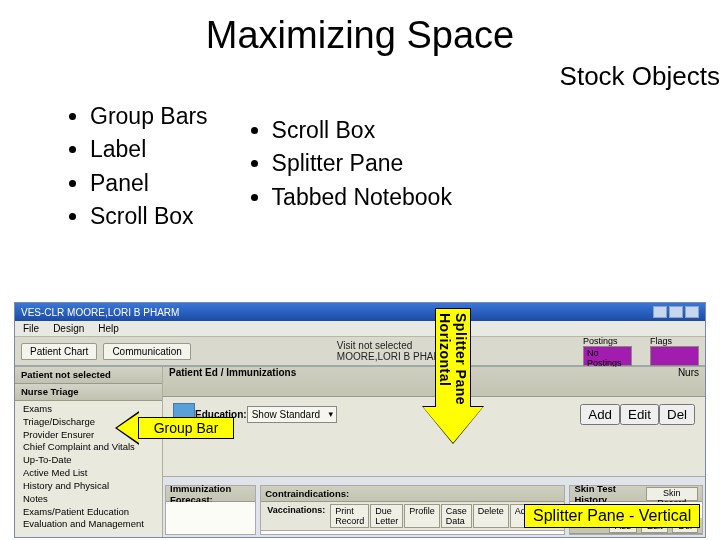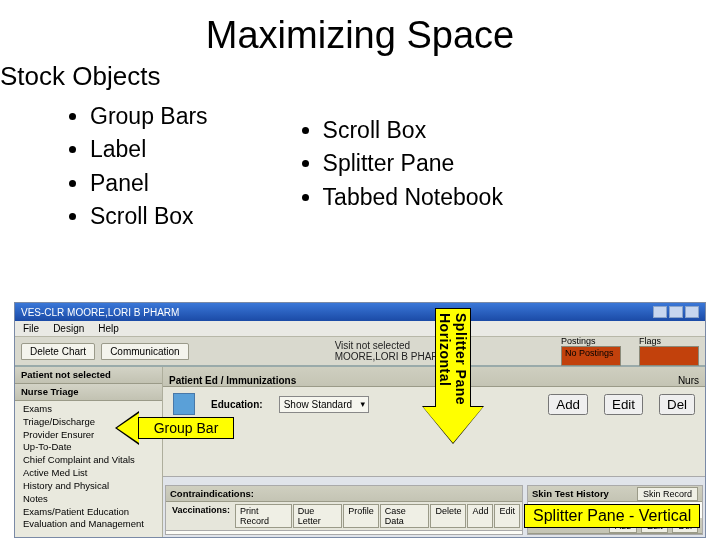--- a/index.html
+++ b/index.html
@@ -13,28 +13,28 @@
     color: #000;
   }
   .slide { width: 720px; height: 540px; position: relative; }
   .title {
     text-align: center;
     font-size: 38px;
     font-weight: 400;
     margin: 14px 0 4px;
   }
   .subtitle {
-    text-align: left;
+    text-align: right;
     font-size: 26px;
     margin: 0 0 8px;
   }
   .cols {
     display: flex;
     padding: 0 46px 0 70px;
-    gap: 95px;
+    gap: 44px;
   }
   .col ul { margin: 0; padding-left: 20px; }
   .col li { font-size: 23px; line-height: 1.45; }
   .col.right { margin-top: 14px; }
   .screenshot {
     position: absolute;
     left: 14px;
     top: 288px;
     width: 692px;
     height: 236px;
@@ -66,49 +66,49 @@
   }
   .tabbtn {
     font-size:10px; padding:2px 8px; background:#f4f4ed; border:1px solid #9a9a8a;
     border-radius:2px 2px 0 0;
   }
   .visit-center {
     margin-left: 140px; font-size:10px; line-height:1.1; color:#222;
   }
   .right-fields { margin-left:auto; display:flex; gap:18px; }
   .fld {
-    width:60px; height:20px; background:#c2410c; border:1px solid #8a8a7a;
+    width:49px; height:20px; background:#a21caf; border:1px solid #8a8a7a;
     font-size:9px; padding:1px 3px;
   }
   .small-label{ font-size:9px; align-self:flex-start; }
   .body-row { display:flex; height: calc(100% - 64px); }
   .sidebar {
     width:148px; background:#e9e9de; border-right:1px solid #aeae9c;
     display:flex; flex-direction:column; font-size:9.5px;
   }
   .gbar {
     height:17px; background:linear-gradient(#d3d3c6,#c2c2b2);
     border-bottom:1px solid #9a9a88; padding:2px 6px; font-weight:bold;
   }
   .sidebar .items { padding:2px 4px 2px 8px; }
   .sidebar .items div { line-height:1.35; }
   .main { flex:1; position:relative; background:#e0e4ea; }
   .panel-top {
     position:absolute; left:0; top:0; right:0; height:110px;
     background:#e6e6db; border-bottom:1px solid #aaa;
   }
   .hdrbar {
-    height:20px; background:linear-gradient(#cfcfc0,#c4c4b4);
-    border-bottom:1px solid #9a9a88; display:flex; align-items:flex-end;
+    height:30px; background:linear-gradient(#cfcfc0,#c4c4b4);
+    border-bottom:1px solid #9a9a88; display:flex; align-items:flex-start;
     padding:0 6px; font-size:10px; font-weight:bold; gap:18px;
   }
   .hdrbar .filler{flex:1}
   .hdrbar .act{ font-weight:normal; font-size:10px; }
   .ed-row{
-    display:flex; align-items:center; gap:16px; padding:6px 10px;
+    display:flex; align-items:center; gap:0; padding:6px 10px;
   }
   .ed-icon{ width:22px; height:22px; background:#5aa0d8; border:1px solid #3a7; border-color:#4878a8;}
   .select{
     height:17px; background:#f6f6ef; border:1px solid #888; font-size:10px;
     padding:0 16px 0 4px; position:relative; display:inline-flex; align-items:center;
   }
   .select::after{content:"▾"; position:absolute; right:3px; font-size:9px;}
   .bottom-half {
     position:absolute; left:0; right:0; top:116px; bottom:0;
     display:flex; gap:4px; padding:2px;
@@ -225,21 +225,21 @@
         <span></span>
         <span></span>
       </div>
     </div>
     <div class="menubar">
       <span>File</span>
       <span>Design</span>
       <span>Help</span>
     </div>
     <div class="toolbar-strip">
-      <span class="tabbtn">Delete Chart</span>
+      <span class="tabbtn">Patient Chart</span>
       <span class="tabbtn">Communication</span>
       <div class="visit-center">
         <div>Visit not selected</div>
         <div>MOORE,LORI B PHARM</div>
       </div>
       <div class="right-fields">
         <div>
           <div class="small-label">Postings</div>
           <div class="fld">No Postings</div>
         </div>
@@ -251,22 +251,22 @@
     </div>
 
     <div class="body-row">
       <div class="sidebar">
         <div class="gbar">Patient not selected</div>
         <div class="gbar">Nurse Triage</div>
         <div class="items">
           <div>Exams</div>
           <div>Triage/Discharge</div>
           <div>Provider Ensurer</div>
+          <div>Chief Complaint and Vitals</div>
           <div>Up-To-Date</div>
-          <div>Chief Complaint and Vitals</div>
           <div>Active Med List</div>
           <div>History and Physical</div>
           <div>Notes</div>
           <div>Exams/Patient Education</div>
           <div>Evaluation and Management</div>
         </div>
 
       </div>
 
       <div class="main">
@@ -281,20 +281,26 @@
             <b>Education:</b>
             <span class="select">Show Standard</span>
             <span style="flex:1"></span>
             <button>Add</button>
             <button>Edit</button>
             <button>Del</button>
           </div>
         </div>
 
         <div class="bottom-half">
+          <div class="pane" style="width:120px">
+            <div class="pbar">
+                <span>Immunization Forecast:</span>
+              </div>
+            <div class="body"></div>
+          </div>
           <div class="pane" style="flex:1">
             <div class="pbar">
                 <span>Contraindications:</span>
               </div>
             <div class="body">
               <div class="btn-row" style="background:#e6e6db; border-bottom:1px solid #aaa">
                 <b style="font-size:9px; padding:1px 4px">Vaccinations:</b>
                 <span>Print Record</span>
                 <span>Due Letter</span>
                 <span>Profile</span>

